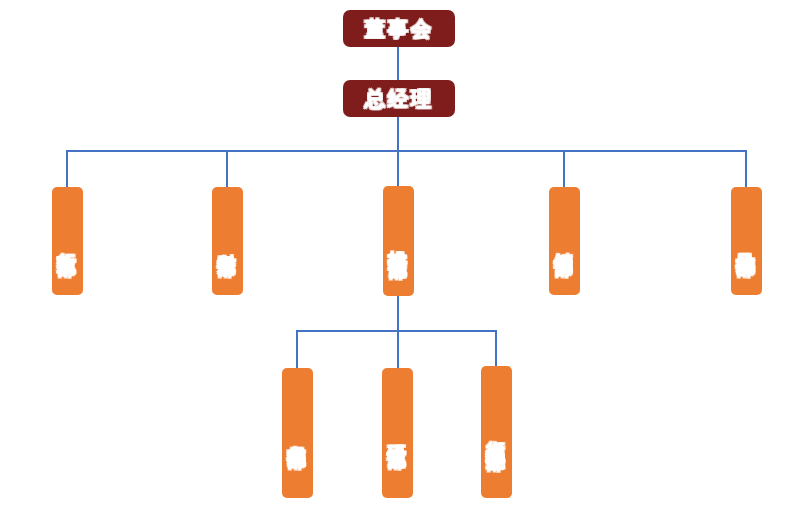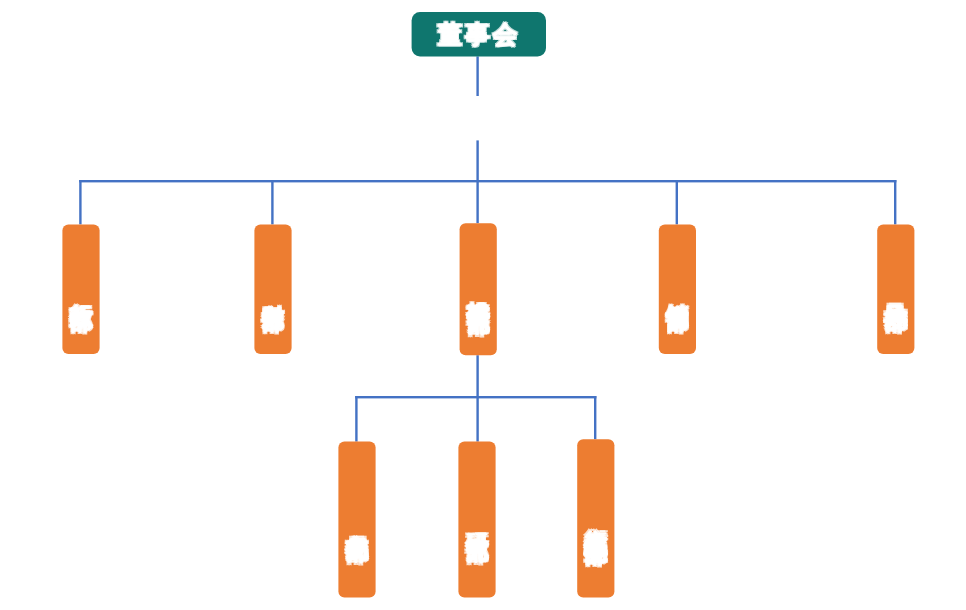--- a/index.html
+++ b/index.html
@@ -22,21 +22,21 @@
     box-sizing: border-box;
     border-radius: 5px;
     display: flex;
     align-items: center;
     justify-content: center;
     color: #ffffff;
     text-align: center;
   }
 
   .node-exec {
-    background: #0f766e;
+    background: #7f1d1d;
     border-radius: 7px;
     font-size: 21px;
     font-weight: bold;
     letter-spacing: 2px;
     text-shadow:
       -1px -1px 0 rgba(255,255,255,.75),
        1px -1px 0 rgba(255,255,255,.75),
       -1px  1px 0 rgba(255,255,255,.75),
        1px  1px 0 rgba(255,255,255,.75);
   }
@@ -86,20 +86,23 @@
 
   <div class="conn conn-h" style="left:296px; top:330px; width:201px;"></div>
 
   <div class="conn conn-v" style="left:296px; top:330px; height:38px;"></div>
   <div class="conn conn-v" style="left:495px; top:330px; height:36px;"></div>
 
   <div class="node node-exec" style="left:343px; top:10px; width:112px; height:37px;">
     <span>董事会</span>
   </div>
 
+  <div class="node node-exec" style="left:343px; top:80px; width:112px; height:37px;">
+    <span>总经理</span>
+  </div>
 
   <div class="node node-dept" style="left:52px; top:187px; width:31px; height:108px;">
     <span>行政部</span>
   </div>
 
   <div class="node node-dept" style="left:212px; top:187px; width:31px; height:108px;">
     <span>财务部</span>
   </div>
 
   <div class="node node-dept" style="left:383px; top:186px; width:31px; height:110px;">

